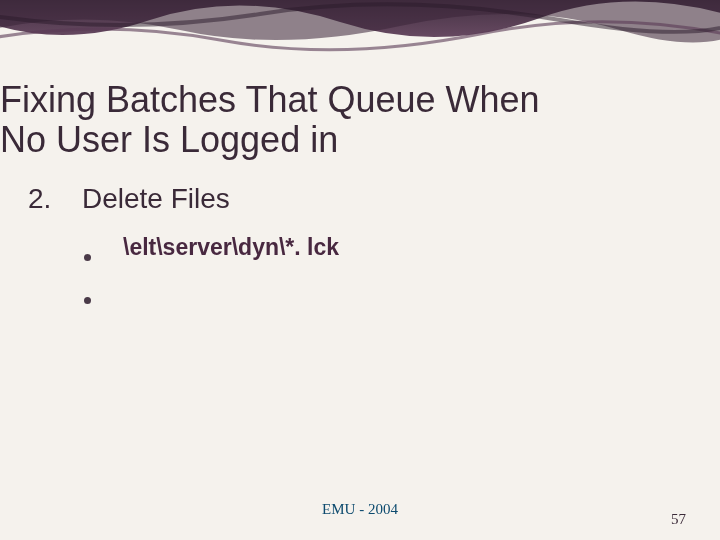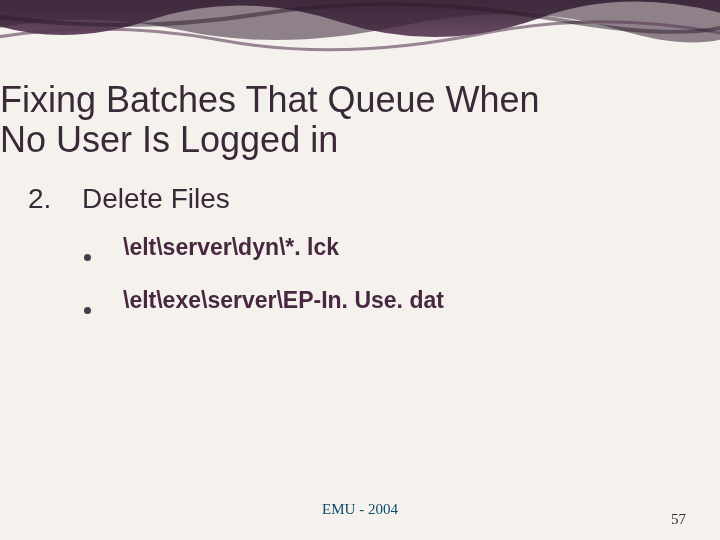--- a/index.html
+++ b/index.html
@@ -122,18 +122,17 @@
 <div class="section-number">2.</div>
 <div class="section-label">Delete Files</div>
 
 <div class="bullets">
   <div class="bullet-row">
     <div class="bullet-dot"></div>
     <div class="bullet-text">\elt\server\dyn\*. lck</div>
   </div>
   <div class="bullet-row">
     <div class="bullet-dot"></div>
-    <div class="bullet-text">\elt\exe\server\EP-In. Use. dat</div>
   </div>
 </div>
 
 <div class="footer-center">EMU - 2004</div>
 <div class="footer-right">57</div>
 
 </body></html>

